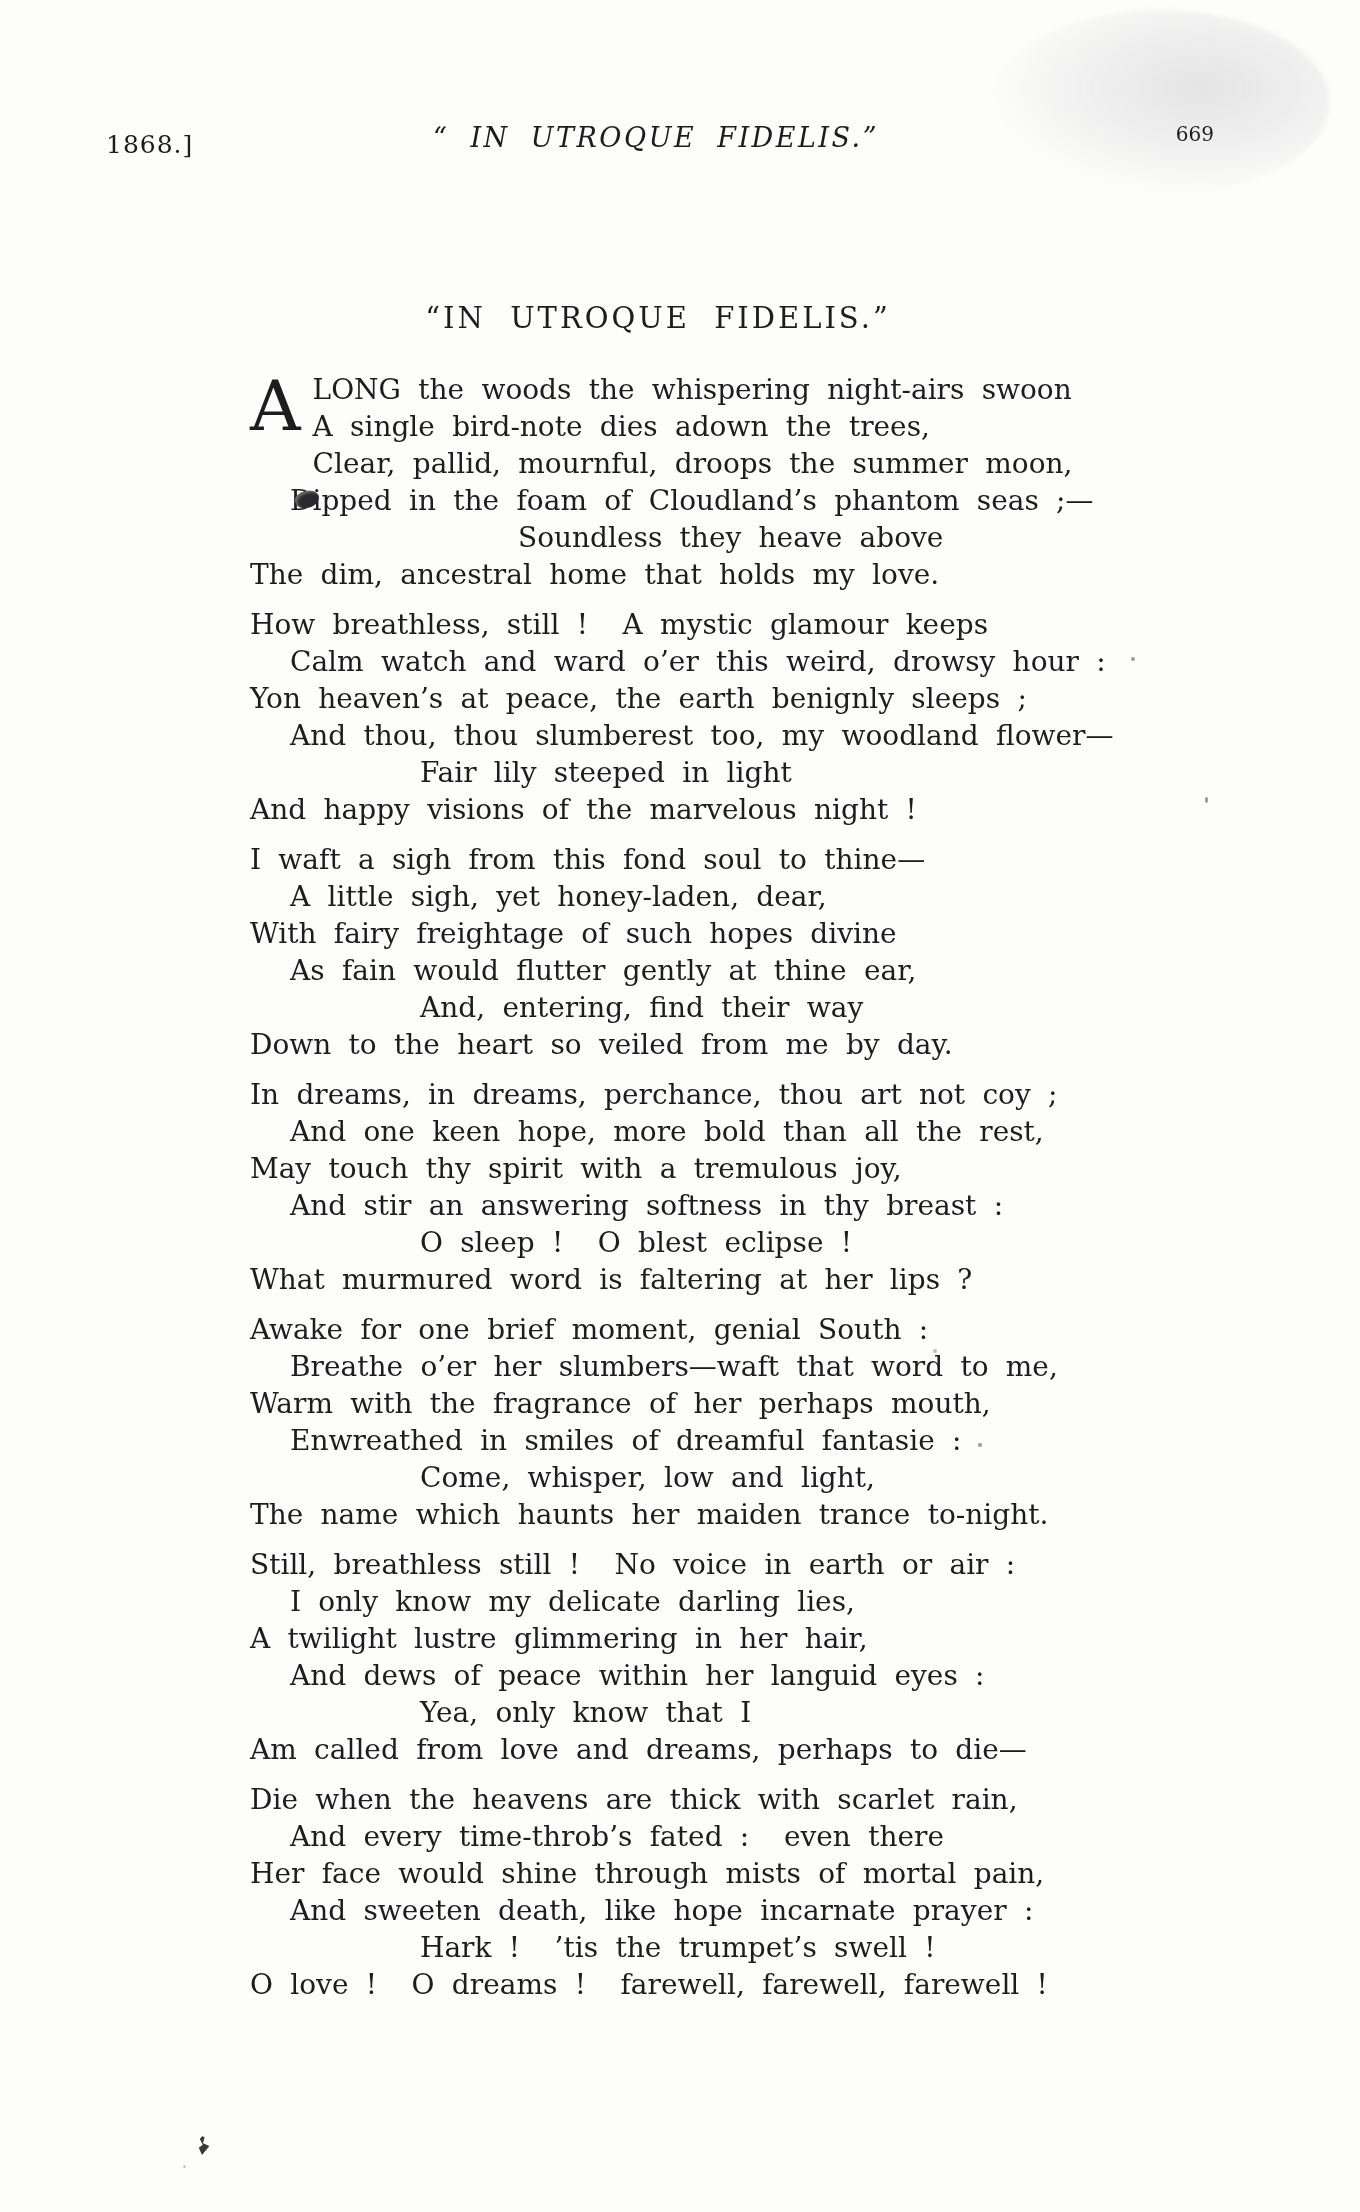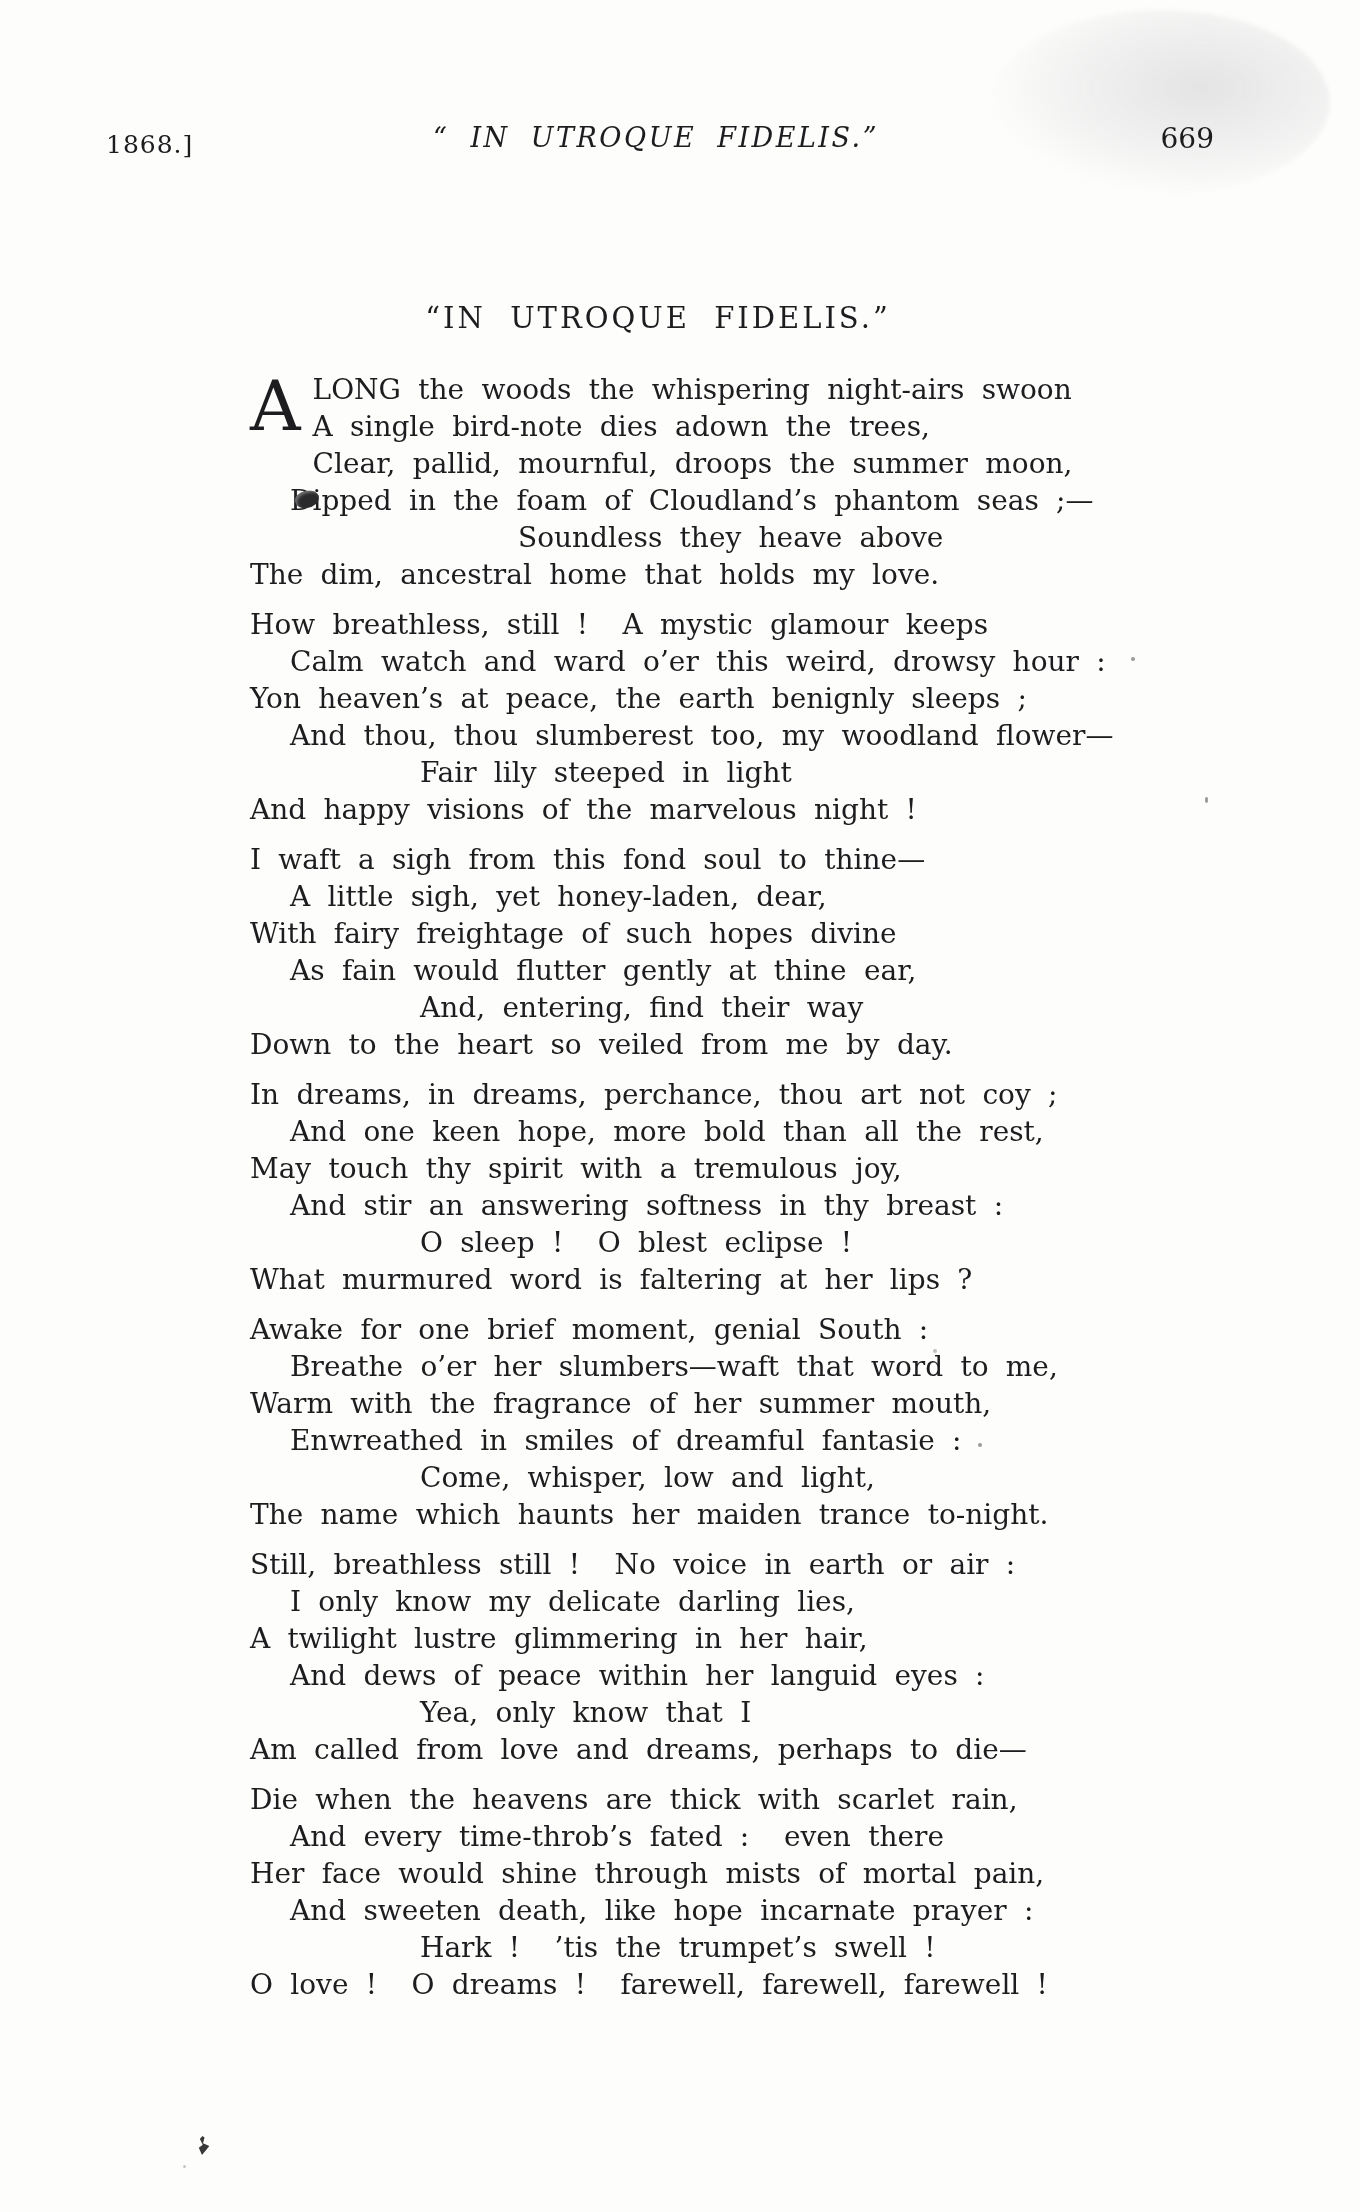--- a/index.html
+++ b/index.html
@@ -21,21 +21,21 @@
     font-size: 25px; letter-spacing: 1px; margin-top: 6px;
   }
   .hdr-title {
     position: absolute; left: 8px; right: 56px; top: 2px;
     text-align: center;
     font-style: italic; font-size: 27px;
     letter-spacing: 2.5px; word-spacing: 10px;
   }
   .hdr-page {
     position: absolute; right: 146px; top: 2px;
-    font-size: 28px;
+    font-size: 20px;
   }
 
   
   .poem { position: absolute; left: 250px; top: 281px; width: 816px; margin-top: 20px; }
   .poem-title {
     margin: 0 0 36px 0;
     text-align: center;
     font-size: 29px; font-weight: normal;
     letter-spacing: 3px; word-spacing: 12px;
   }
@@ -130,21 +130,21 @@
           <div class="line flush">In dreams, in dreams, perchance, thou art not coy ;</div>
           <div class="line indent">And one keen hope, more bold than all the rest,</div>
           <div class="line flush">May touch thy spirit with a tremulous joy,</div>
           <div class="line indent">And stir an answering softness in thy breast :</div>
           <div class="line deep">O sleep !&nbsp; O blest eclipse !</div>
           <div class="line flush">What murmured word is faltering at her lips ?</div>
         </div>
         <div class="stanza">
           <div class="line flush">Awake for one brief moment, genial South :</div>
           <div class="line indent">Breathe o’er her slumbers—waft that word to me,</div>
-          <div class="line flush">Warm with the fragrance of her summer mouth,</div>
+          <div class="line flush">Warm with the fragrance of her perhaps mouth,</div>
           <div class="line indent">Enwreathed in smiles of dreamful fantasie :</div>
           <div class="line deep">Come, whisper, low and light,</div>
           <div class="line flush">The name which haunts her maiden trance to-night.</div>
         </div>
         <div class="stanza">
           <div class="line flush">Still, breathless still !&nbsp; No voice in earth or air :</div>
           <div class="line indent">I only know my delicate darling lies,</div>
           <div class="line flush">A twilight lustre glimmering in her hair,</div>
           <div class="line indent">And dews of peace within her languid eyes :</div>
           <div class="line deep">Yea, only know that I</div>

